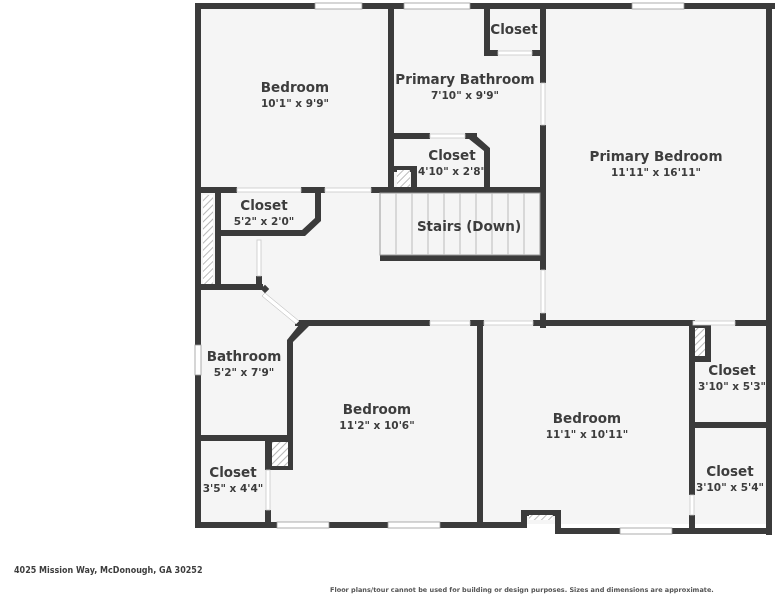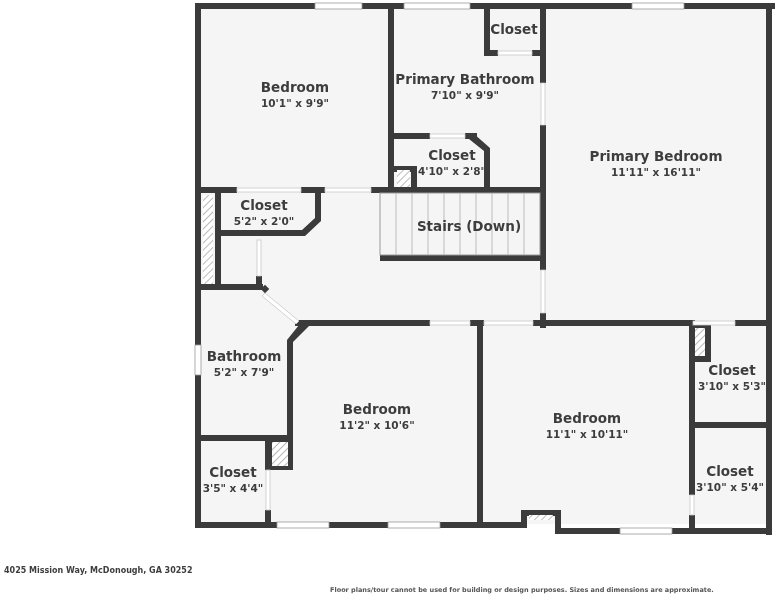--- a/index.html
+++ b/index.html
@@ -1,20 +1,20 @@
 <!DOCTYPE html>
 <html><head>
 <meta charset="utf-8">
 <style>
   html, body { margin: 0; padding: 0; background: #ffffff; }
   body { width: 775px; height: 600px; position: relative; overflow: hidden; font-family: "DejaVu Sans", "Liberation Sans", sans-serif; }
   #plan { position: absolute; left: 0; top: 0; }
   .room-label { font-family: "DejaVu Sans", sans-serif; font-weight: bold; font-size: 13.5px; fill: #3d3d3d; text-anchor: middle; }
   .room-dim { font-family: "DejaVu Sans", sans-serif; font-weight: bold; font-size: 10.5px; fill: #3d3d3d; text-anchor: middle; }
-  .footer-address { position: absolute; left: 4px; top: 566px; font-size: 8px; font-weight: bold; color: #3d3d3d; }
+  .footer-address { position: absolute; left: 14px; top: 566px; font-size: 8px; font-weight: bold; color: #3d3d3d; }
   .footer-floor { position: absolute; left: 1px; top: 610px; font-size: 8px; color: #3d3d3d; }
   .footer-disclaimer { position: absolute; left: 330px; top: 586px; font-size: 6.5px; font-weight: bold; color: #555; }
 </style>
 </head>
 <body>
 
 <svg id="plan" width="775" height="600" viewBox="0 0 775 600" xmlns="http://www.w3.org/2000/svg">
   <defs>
     <pattern id="hatch" patternUnits="userSpaceOnUse" width="5" height="5" patternTransform="rotate(45)">
       <rect width="5" height="5" fill="#ffffff"></rect>

